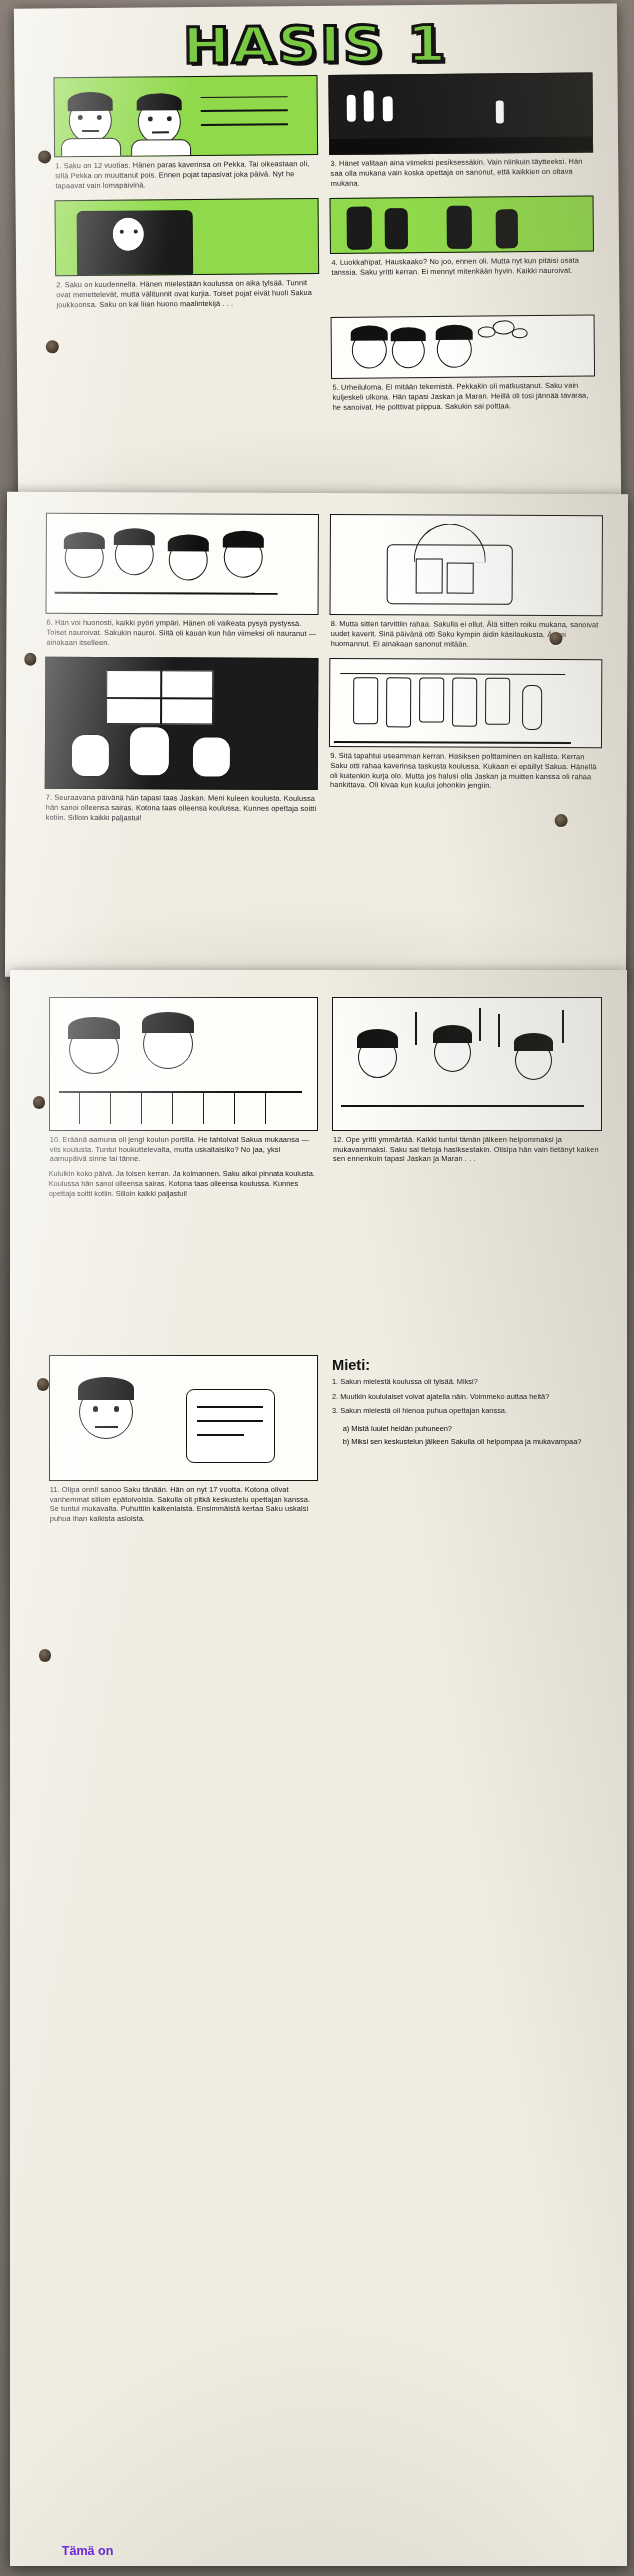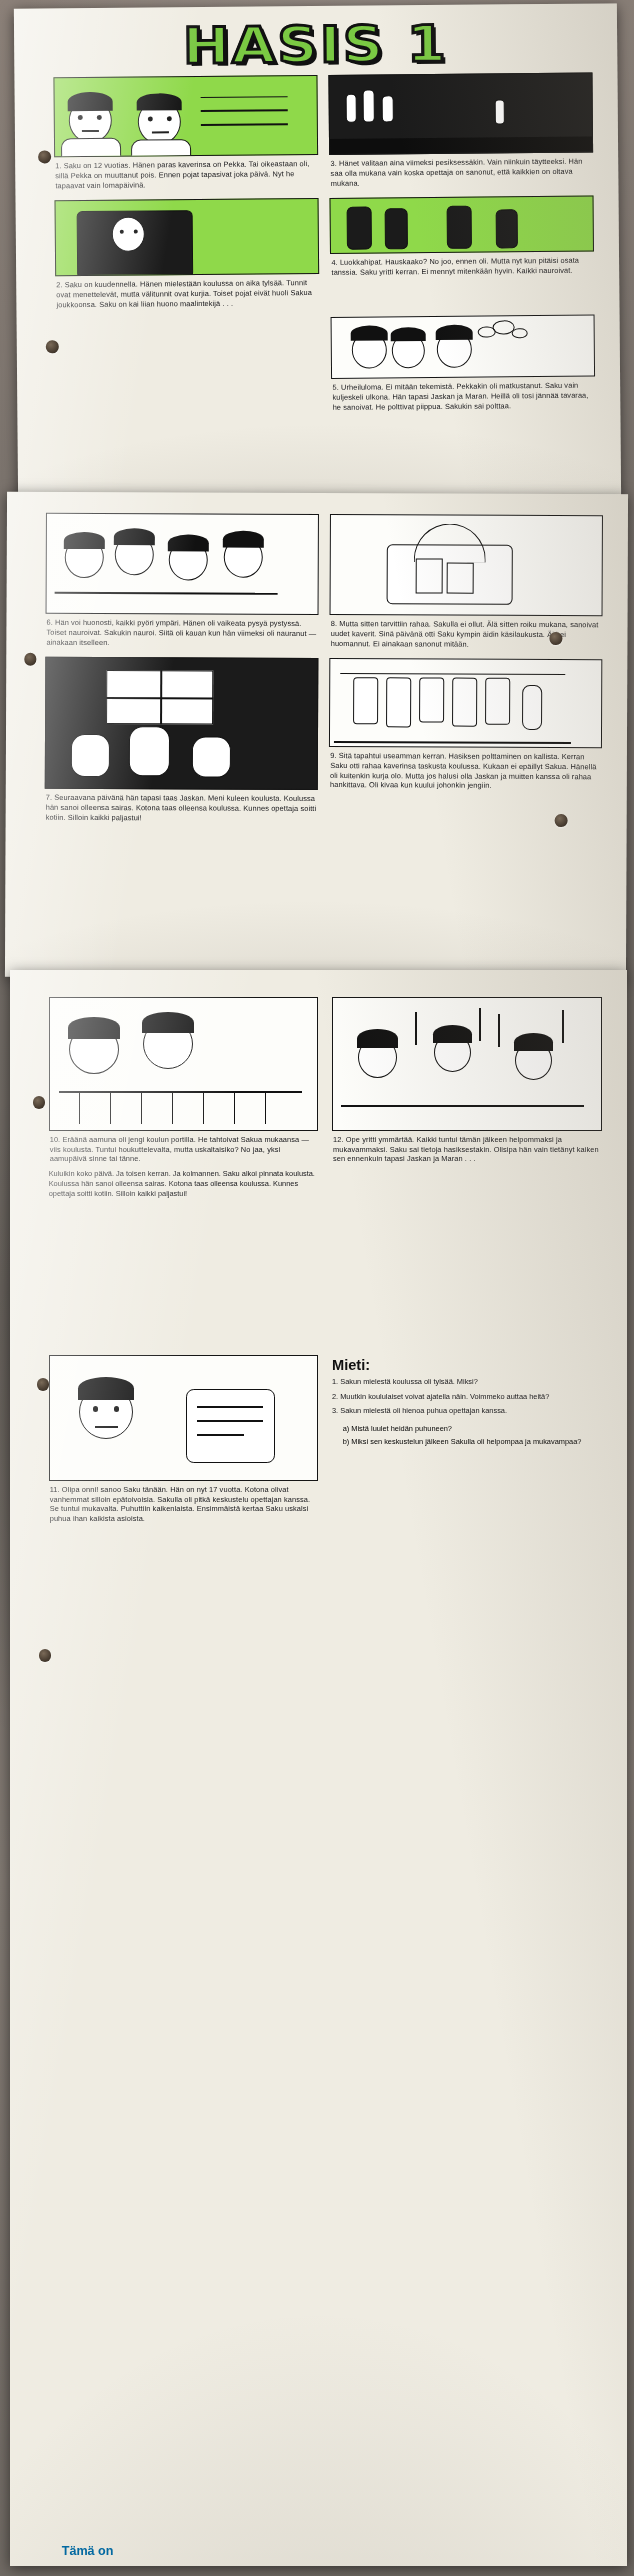--- a/index.html
+++ b/index.html
@@ -131,21 +131,21 @@
     font-size: 14.6px; font-weight: 700; color:#111;
     margin: 1.9px 0 3.9px 0;
   }
   .mieti-list{ margin:0; padding-left: 12.6px; }
   .mieti-list li{ font-size:7.4px; line-height:1.35; margin-bottom:4.9px; color:#16161a; }
   .sub-list{ margin: 2.9px 0 0 0; padding-left: 10.7px; list-style:none; }
   .sub-list li{ font-size:7.4px; line-height:1.35; margin-bottom:2.9px; }
 
   .footer-note{
     position:absolute; left: 52px; bottom: 7.8px; z-index: 8;
-    font-size: 12.6px; font-weight:700; color:#0369a1;
+    font-size: 12.6px; font-weight:700; color:#6d28d9;
   }
 </style>
 </head>
 <body>
 
 <div class="backdrop"></div>
 
 <div class="sheet" id="sheet1">
   <div class="page-inner">
 

